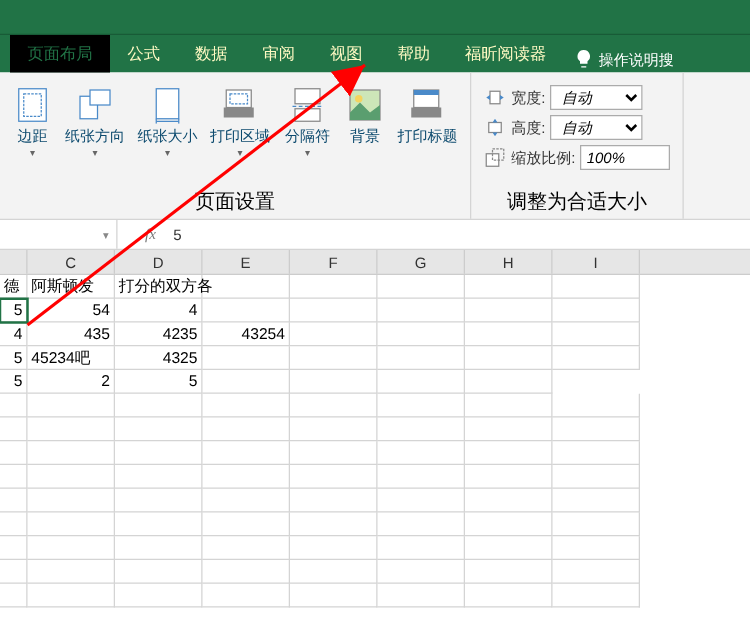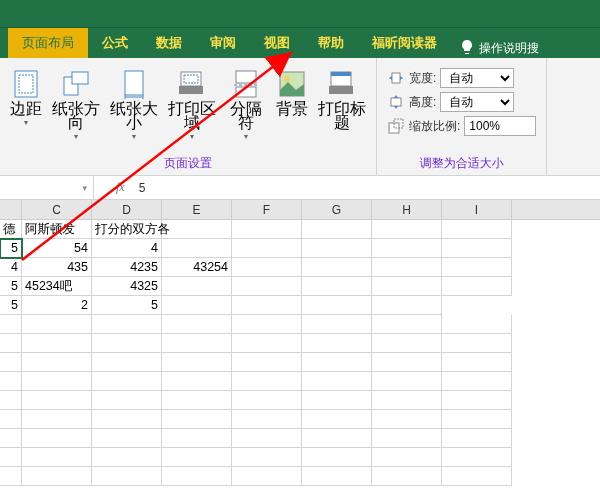--- a/index.html
+++ b/index.html
@@ -1,34 +1,34 @@
 <!DOCTYPE html>
 <html><head>
 <meta charset="utf-8">
 <style>
   * { box-sizing: border-box; margin: 0; padding: 0; }
   body { font-family: "Microsoft YaHei", sans-serif; font-size: 12px; background: #fff; width: 600px; height: 500px; overflow: hidden; position: relative; }
   .titlebar { background: #217346; height: 28px; border-bottom: 1px solid #185b37; }
   .tabs { background: #217346; display: flex; height: 30px; align-items: flex-end; padding-left: 8px; }
-  .tab { color: #fde047; padding: 6px 14px; font-size: 13px; cursor: pointer; font-weight: bold; }
-  .tab.active { background: #eab308; color: #217346; font-weight: 500; }
+  .tab { color: #fef9c3; padding: 6px 14px; font-size: 13px; cursor: pointer; }
+  .tab.active { background: #000000; color: #217346; font-weight: 500; }
   .tell-me { display: flex; align-items: center; color: #fff; padding: 0 8px; gap: 4px; margin-top: 32px; }
   .tell-me svg { width: 16px; height: 16px; }
   .ribbon { background: #f3f3f3; border-bottom: 1px solid #d4d4d4; height: 118px; display: flex; }
   .group { border-right: 1px solid #d4d4d4; display: flex; flex-direction: column; justify-content: space-between; padding: 4px 0 0; align-items: center; }
   .group-body { display: flex; align-items: flex-start; padding: 4px 6px; gap: 2px; }
-  .group-label { text-align: center; font-size: 12px; color: #6d28d9; padding: 2px 0 3px; }
+  .group-label { text-align: center; font-size: 16px; color: #000000; padding: 2px 0 3px; }
   .rbtn { display: flex; flex-direction: column; align-items: center; width: 56px; padding: 2px 2px; cursor: pointer; gap: 2px; }
   .rbtn .ic { width: 32px; height: 32px; display: flex; align-items: center; justify-content: center; }
-  .rbtn .lbl { font-size: 16px; color: #000000; text-align: center; line-height: 14px; }
+  .rbtn .lbl { font-size: 12px; color: #0c4a6e; text-align: center; line-height: 14px; }
   .rbtn .dd { font-size: 8px; color: #666; }
   .scale-group { padding: 6px 10px 0; }
   .scale-row { display: flex; align-items: center; gap: 4px; margin-bottom: 4px; font-size: 12px; color: #333; }
   .scale-row .sic { width: 18px; display: flex; justify-content: center; }
-  .scale-row select, .scale-row .combo { border: 1px solid #ababab; background: #fff; font-size: 12px; height: 20px; padding: 0 4px; }
+  .scale-row select, .scale-row .combo { border: 1px solid #ababab; background: #fff; font-size: 12px; height: 20px; padding: 0 4px; font-style: italic; }
   .fxbar { display: flex; align-items: center; border-bottom: 1px solid #d4d4d4; height: 24px; background: #fff; }
   .namebox { width: 94px; border-right: 1px solid #d4d4d4; height: 100%; display: flex; align-items: center; padding: 0 6px; color: #333; }
   .namebox .dd { margin-left: auto; color: #888; font-size: 9px; }
   .fx { padding: 0 8px; color: #777; font-style: italic; font-family: serif; margin-left: 14px; }
   .fval { padding: 0 6px; color: #333; }
   .grid { position: relative; }
   .colhdr { display: flex; background: #e6e6e6; border-bottom: 1px solid #ccc; height: 20px; }
   .rowhdrspace { width: 22px; border-right: 1px solid #ccc; background: #e6e6e6; }
   .ch { width: 70px; border-right: 1px solid #ccc; text-align: center; line-height: 20px; color: #333; font-size: 12px; }
   .rows { }

